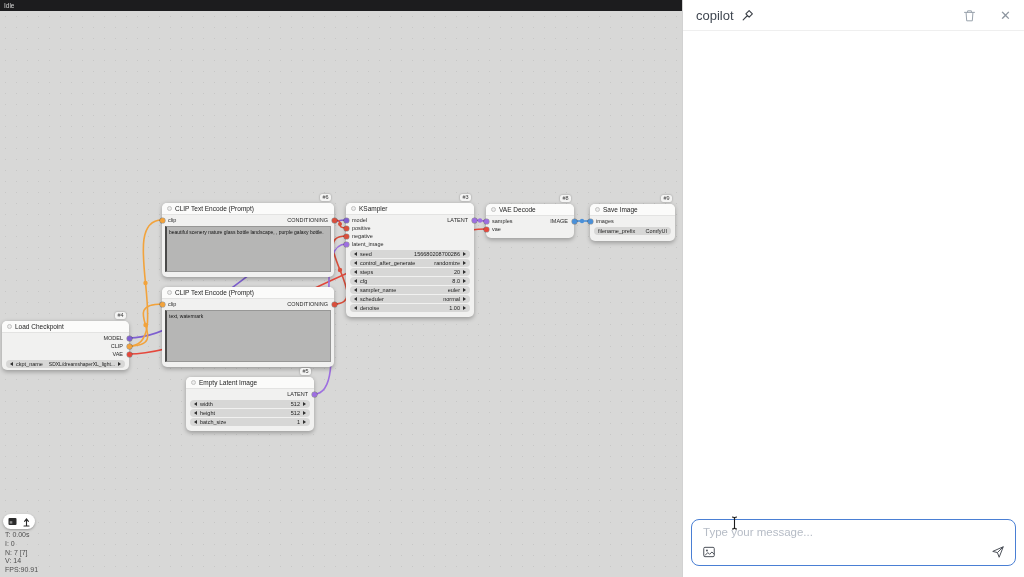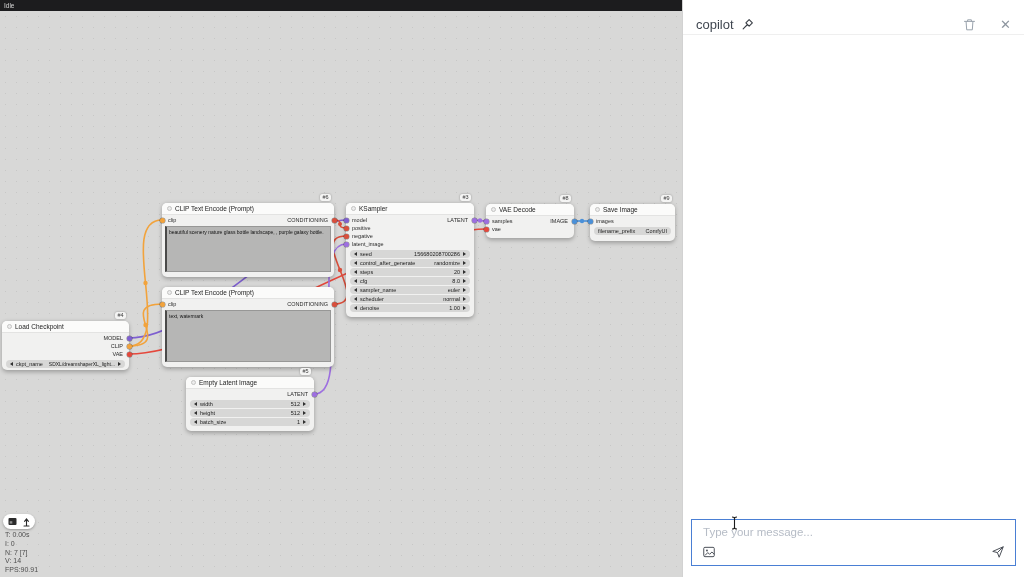--- a/index.html
+++ b/index.html
@@ -49,28 +49,28 @@
     font-size:5px; line-height:6px; color:#111; padding:2px 2px; overflow:hidden; }
 
   
   #hud-pill { position:absolute; left:3px; top:514px; width:32px; height:15px; background:#fff; border-radius:8px;
     box-shadow:0 1px 2.5px rgba(0,0,0,.3); display:flex; align-items:center; justify-content:center; gap:5px; z-index:4; }
   #stats { position:absolute; left:5px; top:531px; font-size:7px; line-height:8.8px; color:#4e4e4e; z-index:4; }
 
   
   #sidebar { position:absolute; left:682px; top:0; width:342px; height:577px; background:#ffffff;
     border-left:1px solid #d2d2d2; z-index:6; }
-  #sidebar-header { height:20px; display:flex; align-items:center; padding:0 13px; gap:7px; border-bottom:1px solid #efefef;margin-top:15px; }
+  #sidebar-header { height:31px; display:flex; align-items:center; padding:0 13px; gap:7px; border-bottom:1px solid #efefef; }
   #sidebar-title { font-size:13px; color:#3f4650; }
   .hdr-spacer { flex:1; }
   .hdr-btn { background:none; border:none; color:#9aa3ad; display:flex; align-items:center; cursor:pointer; padding:0; }
   #close-btn { font-size:13px; color:#8d959f; margin-left:16px; }
 
   #chat-input-box { position:absolute; left:8px; bottom:11px; width:325px; height:47px; background:#fff;
-    border:1.5px solid #4a7fd4; border-radius:0; }
+    border:1.5px solid #4a7fd4; border-radius:8px; }
   #chat-input { position:absolute; top:6px; left:11px; width:290px; border:none; outline:none;
     font-size:11.5px; color:#333; font-family:"Liberation Sans", sans-serif; background:transparent; }
   #chat-input::placeholder { color:#b6bcc6; }
   .input-icons { position:absolute; left:10px; right:10px; bottom:6px; display:flex; justify-content:space-between; align-items:center; }
 
   #text-cursor { position:absolute; left:730px; top:516px; z-index:7; }
 </style>
 </head>
 <body>
 

